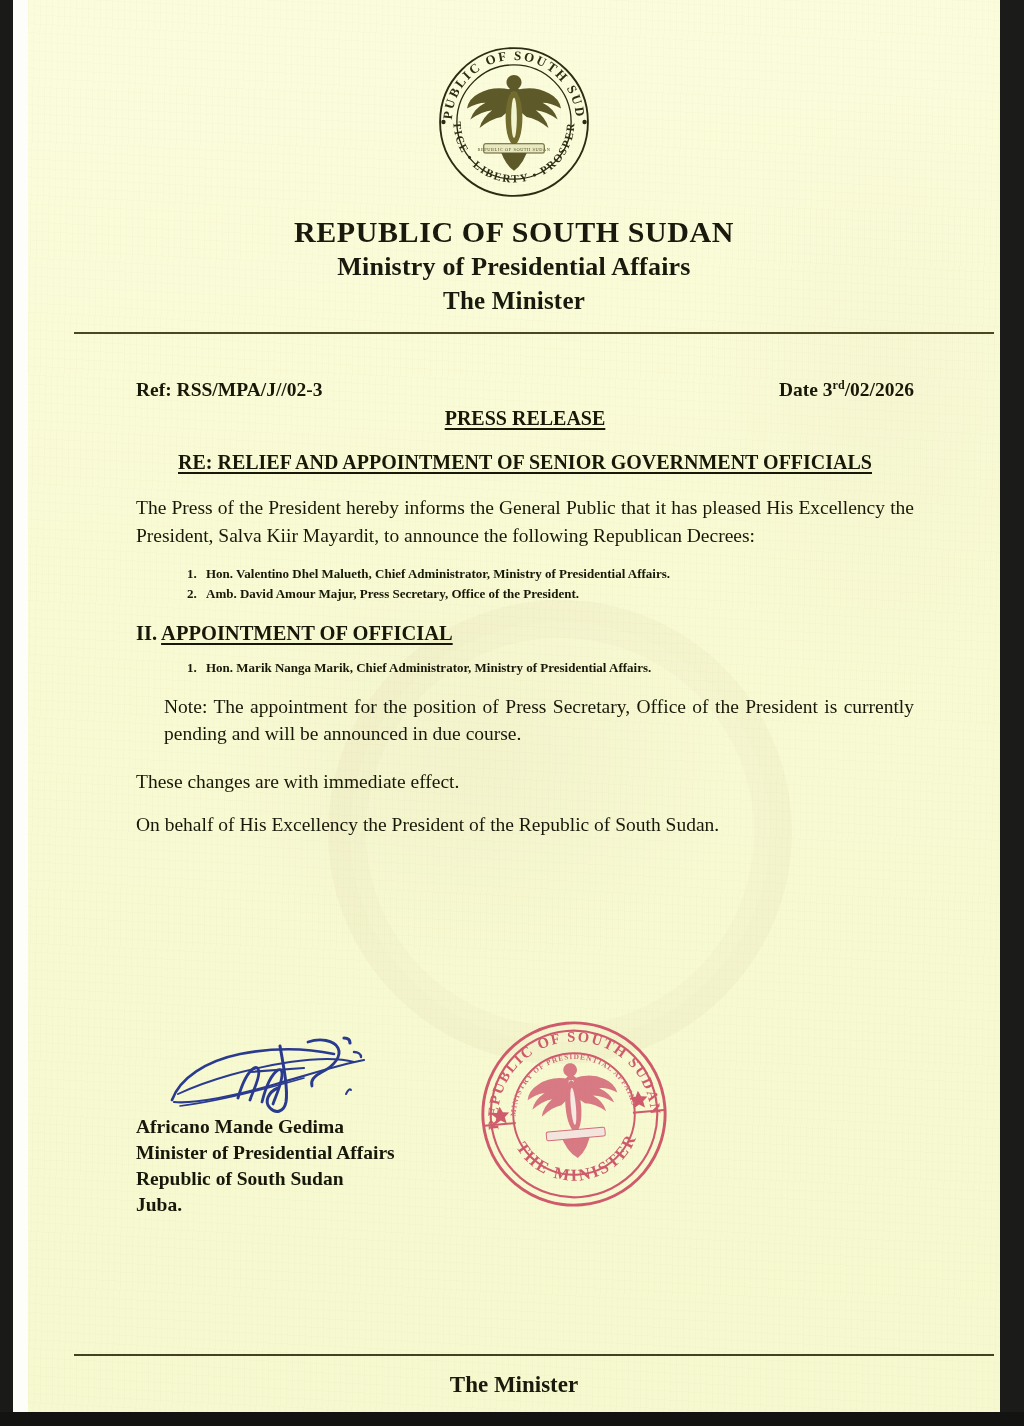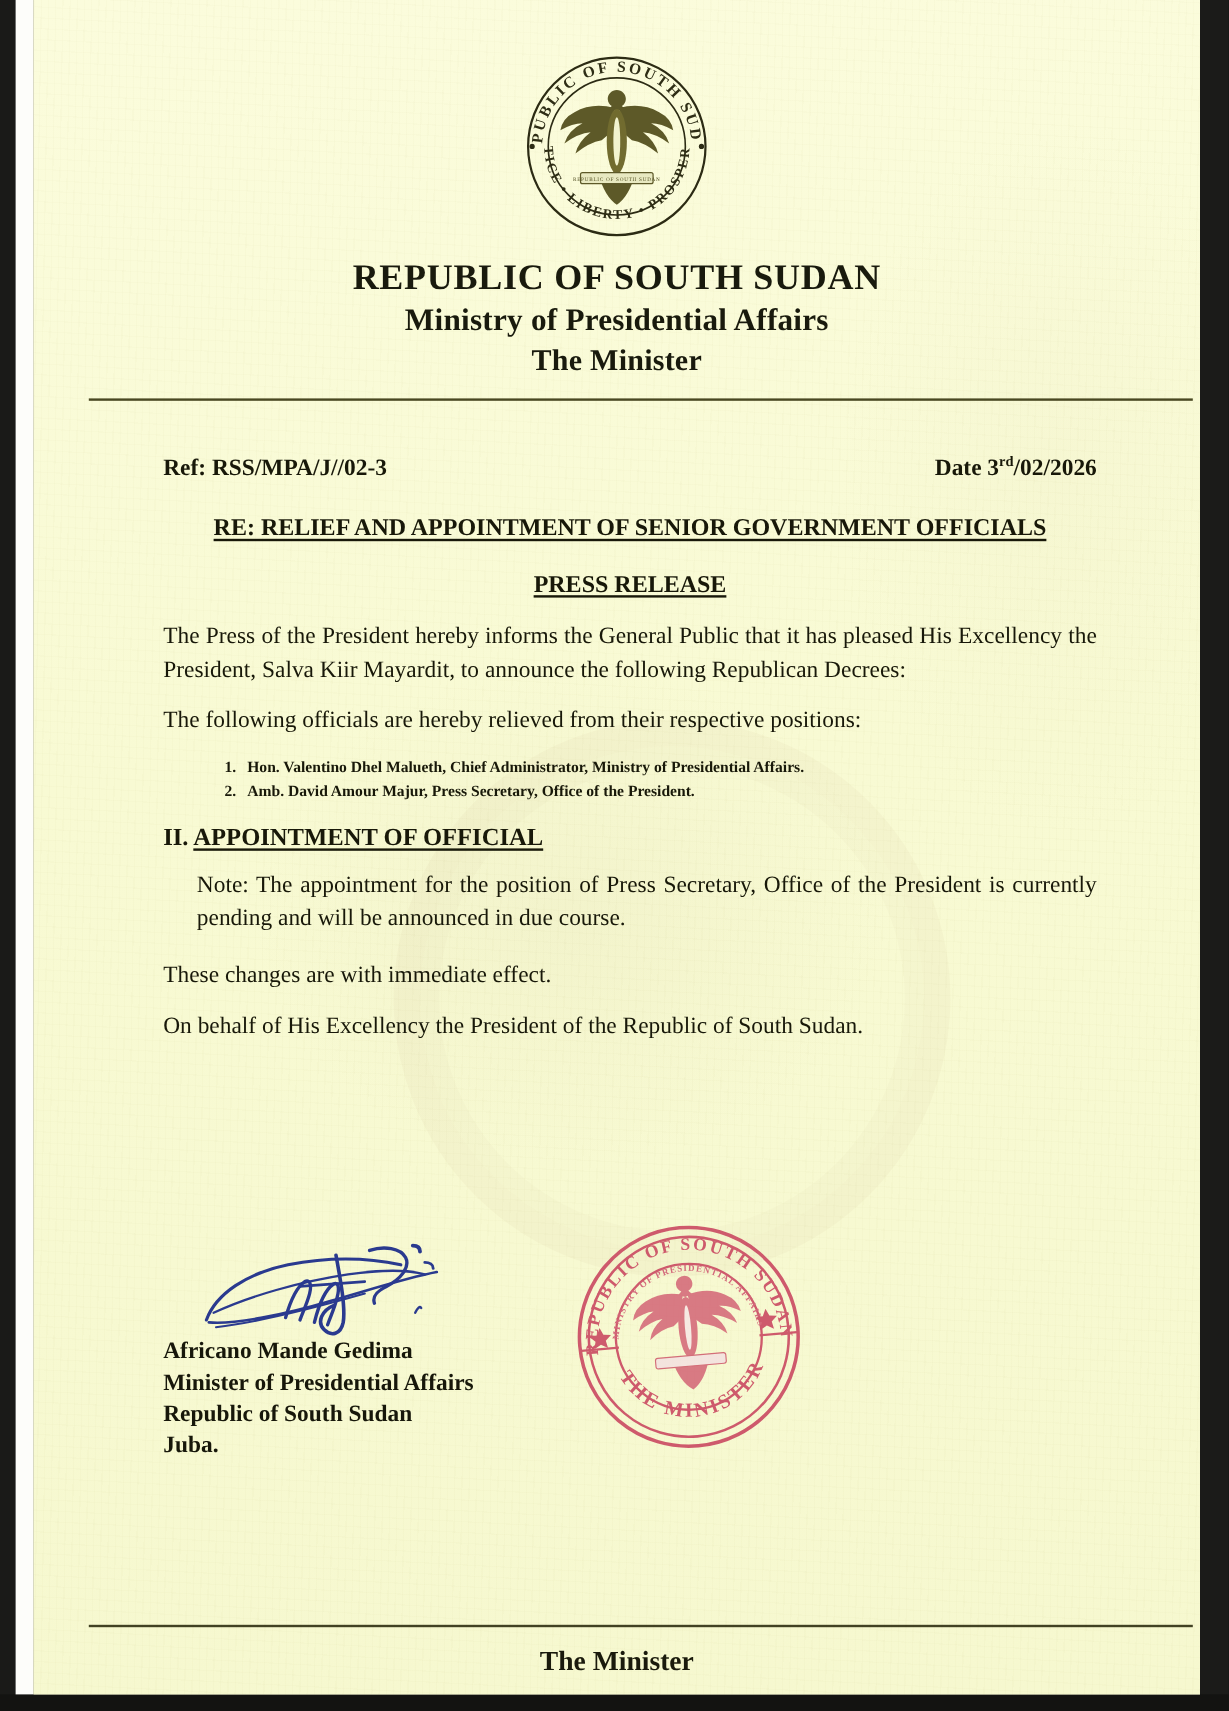--- a/index.html
+++ b/index.html
@@ -110,21 +110,20 @@
     position: absolute;
     left: 108px; top: 376px;
     width: 778px;
     color: #181809;
     font-size: 19.5px;
     line-height: 1.42;
   }
   .refline {
     display: flex; justify-content: space-between; align-items: baseline;
     font-weight: bold; font-size: 19.5px;
-    margin-bottom: 22px;
   }
   .refline sup { font-size: 0.62em; vertical-align: super; }
 
   .ctr-head {
     text-align: center;
     font-weight: bold;
     margin: 0 0 16px 0;
   }
   .ctr-head span {
     text-decoration: underline;
@@ -258,32 +257,34 @@
     </div>
     <div class="head-rule"></div>
 
     <div class="body">
 
       <div class="refline">
         <span>Ref: RSS/MPA/J//02-3</span>
         <span><span>Date 3</span><sup>rd</sup><span>/02/2026</span></span>
       </div>
 
+      <div class="ctr-head h1"><span>PRESS RELEASE</span></div>
       <div class="ctr-head h2"><span>RE: RELIEF AND APPOINTMENT OF SENIOR GOVERNMENT OFFICIALS</span></div>
-      <div class="ctr-head h1"><span>PRESS RELEASE</span></div>
 
       <p class="para">The Press of the President hereby informs the General Public that it has pleased His Excellency the President, Salva Kiir Mayardit, to announce the following Republican Decrees:</p>
 
-      <p class="para flush">The following officials are hereby relieved from their respective positions:</p>
       <ol class="items">
         <li>Hon. Valentino Dhel Malueth, Chief Administrator, Ministry of Presidential Affairs.</li>
         <li>Amb. David Amour Majur, Press Secretary, Office of the President.</li>
       </ol>
 
       <h3 class="sec"><span class="num">II.</span> <span class="ul">APPOINTMENT OF OFFICIAL</span></h3>
+      <ol class="items">
+        <li>Hon. Marik Nanga Marik, Chief Administrator, Ministry of Presidential Affairs.</li>
+      </ol>
 
       <p class="note"><b>Note:</b><span> The appointment for the position of </span><b>Press Secretary, Office of the President</b><span> is currently pending and will be announced in due course.</span></p>
 
       <p class="para flush">These changes are with immediate effect.</p>
       <p class="para flush">On behalf of His Excellency the President of the Republic of South Sudan.</p>
     </div>
 
     <div class="sig-area">
       <svg class="sig-svg" viewBox="0 0 300 92">
         <g fill="none" stroke="#2a3a8f" stroke-linecap="round" stroke-linejoin="round">

